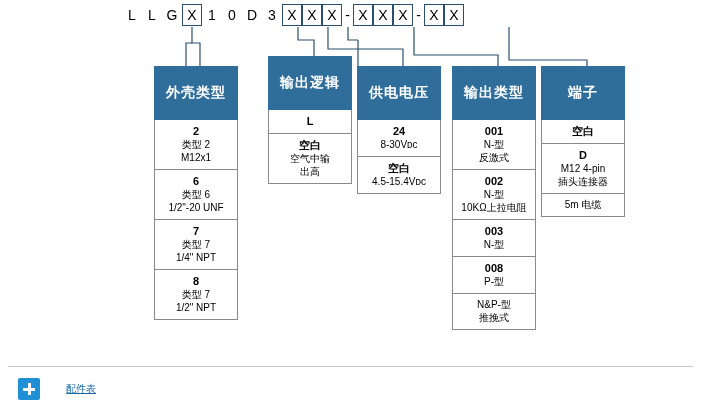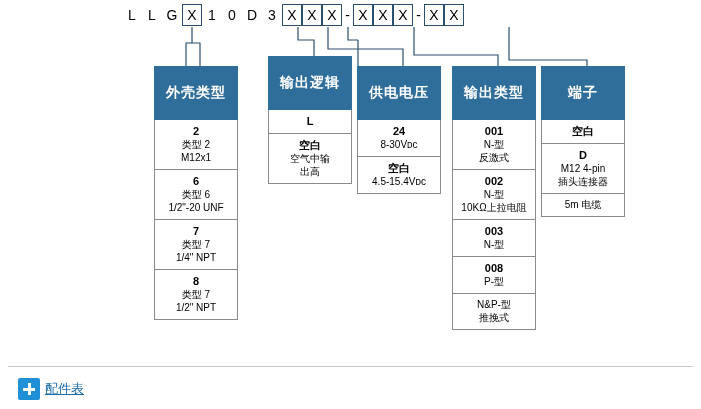--- a/index.html
+++ b/index.html
@@ -90,22 +90,22 @@
     width:22px;height:22px;background:#1f8fd6;
     position:relative;border-radius:2px;
   }
   #plus-icon:before{
     content:"";position:absolute;left:5px;top:9.5px;width:12px;height:3px;background:#fff;
   }
   #plus-icon:after{
     content:"";position:absolute;left:9.5px;top:5px;width:3px;height:12px;background:#fff;
   }
   #footer-label{
-    margin-left:5px;
-    font-size:13px;
+    margin-left:26px;
+    font-size:10px;
     color:#1a6aa8;
     text-decoration:underline;
   }
 </style>
 </head>
 <body>
 
 <div id="partnum">
     <div class="pn-char">L</div>
     <div class="pn-char">L</div>

